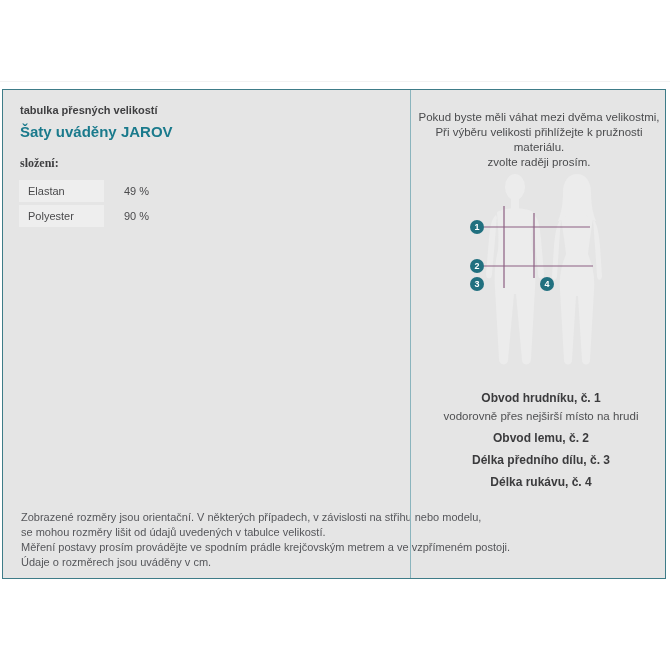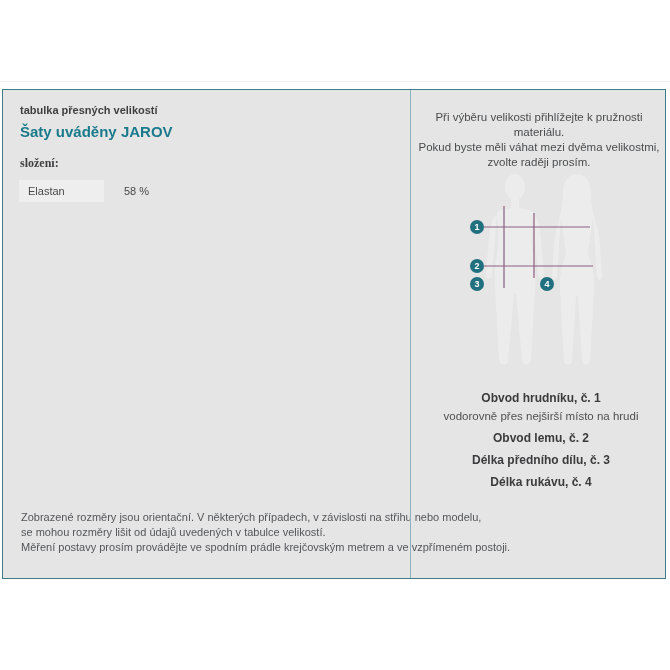--- a/index.html
+++ b/index.html
@@ -56,37 +56,42 @@
 
 <div class="panel">
 
   <div class="small-title">tabulka přesných velikostí</div>
   <div class="product-title">Šaty uváděny JAROV</div>
   <div class="composition-label">složení:</div>
 
   <div class="comp-table">
     <div class="comp-row">
       <div class="comp-material">Elastan</div>
-      <div class="comp-value">58 %</div>
+      <div class="comp-value">49 %</div>
+    </div>
+    <div class="comp-row">
+      <div class="comp-material">Polyester</div>
+      <div class="comp-value">90 %</div>
     </div>
   </div>
 
   <div class="notes">
     <div class="note-line">Zobrazené rozměry jsou orientační. V některých případech, v závislosti na střihu nebo modelu,</div>
     <div class="note-line">se mohou rozměry lišit od údajů uvedených v tabulce velikostí.</div>
     <div class="note-line">Měření postavy prosím provádějte ve spodním prádle krejčovským metrem a ve vzpřímeném postoji.</div>
+    <div class="note-line">Údaje o rozměrech jsou uváděny v cm.</div>
   </div>
 
   <div class="divider"></div>
 
   <div class="right-col">
 
     <div class="intro">
+      <div>Pokud byste měli váhat mezi dvěma velikostmi,</div>
       <div>Při výběru velikosti přihlížejte k pružnosti materiálu.</div>
-      <div>Pokud byste měli váhat mezi dvěma velikostmi,</div>
       <div>zvolte raději prosím.</div>
     </div>
 
     <div class="diagram">
       <svg width="220" height="230" viewBox="0 0 220 230">
 
         <g transform="translate(63,18)" fill="#ececec">
           <ellipse cx="0" cy="13" rx="10" ry="13"></ellipse>
           <rect x="-4" y="22" width="8" height="14"></rect>
           <path d="

